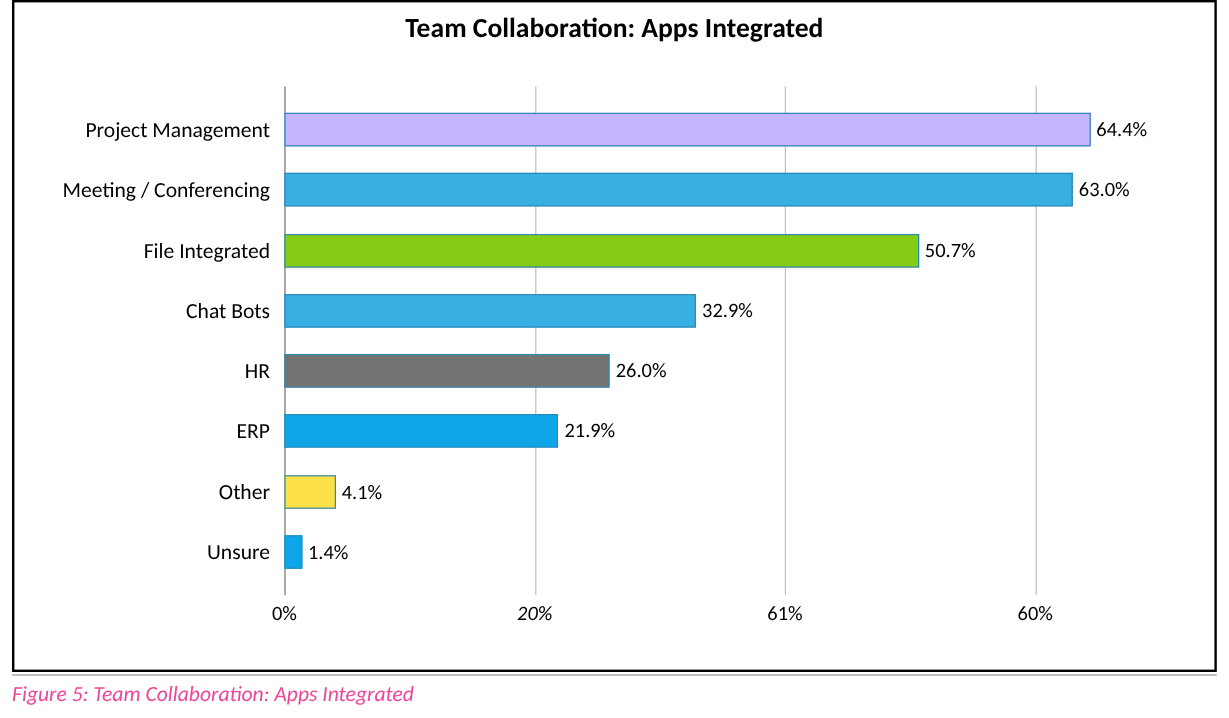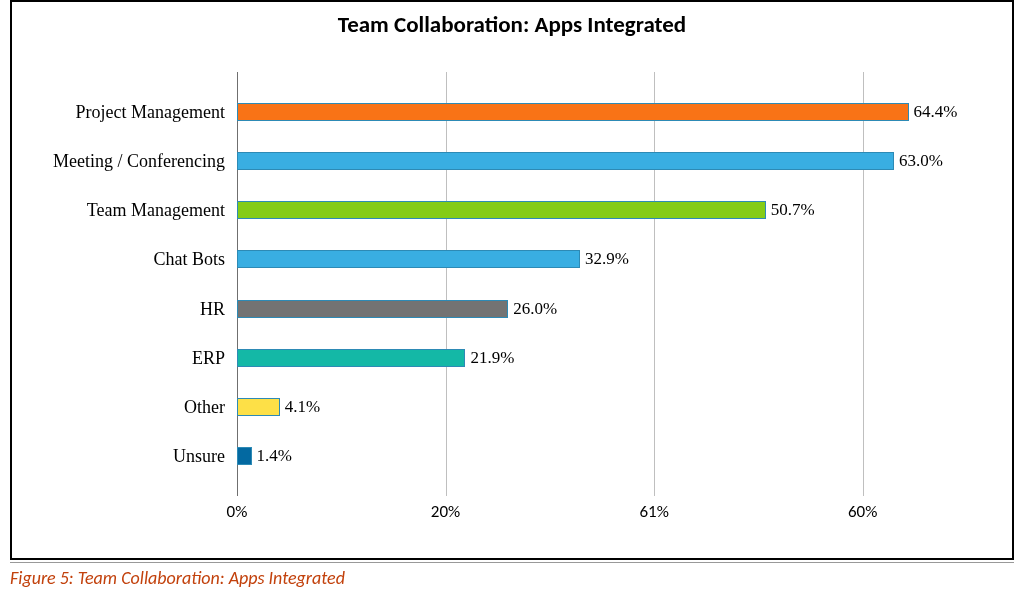--- a/index.html
+++ b/index.html
@@ -75,23 +75,22 @@
     left: 0;
     top: 0;
     right: 0;
     bottom: 26px;
     display: flex;
     flex-direction: column;
     justify-content: space-evenly;
   }
   .bar-row {
     position: relative;
-    height: 18px;
+    height: 28px;
     width: 100%;
-    font-family: Liberation Serif, serif;
   }
   .bar {
     position: absolute;
     left: 0;
     top: 0;
     height: 100%;
     background: #39aee2;
     border: 1px solid #2d8ab5;
     box-sizing: border-box;
   }
@@ -115,21 +114,21 @@
     white-space: nowrap;
   }
   .caption-row {
     padding-top: 4px;
     border-top: 1px solid #999;
     margin-top: 2px;
   }
   .caption {
     font-style: italic;
     font-size: 18px;
-    color: #c2410c;
+    color: #ec4899;
   }
 </style>
 </head>
 <body>
 
 <div class="figure-wrap">
   <div class="chart-box">
     <div class="chart-title">Team Collaboration: Apps Integrated</div>
 
     <div class="plot">
@@ -138,69 +137,69 @@
 
       <div class="gridline" style="left: 28.5714%;"></div>
           <div class="gridline" style="left: 57.1429%;"></div>
           <div class="gridline" style="left: 85.7143%;"></div>
         </div>
 
       <div class="bars">
 
       <div class="bar-row">
             <div class="y-label">Project Management</div>
-            <div class="bar" style="width: 92%; background: #f97316;">
+            <div class="bar" style="width: 92%; background: #c4b5fd;">
               <div class="bar-label">64.4%</div>
             </div>
           </div>
           <div class="bar-row">
             <div class="y-label">Meeting / Conferencing</div>
             <div class="bar" style="width: 90%; background: rgb(57, 174, 226);">
               <div class="bar-label">63.0%</div>
             </div>
           </div>
           <div class="bar-row">
-            <div class="y-label">Team Management</div>
+            <div class="y-label">File Integrated</div>
             <div class="bar" style="width: 72.4286%; background: #84cc16;">
               <div class="bar-label">50.7%</div>
             </div>
           </div>
           <div class="bar-row">
             <div class="y-label">Chat Bots</div>
             <div class="bar" style="width: 47%; background: rgb(57, 174, 226);">
               <div class="bar-label">32.9%</div>
             </div>
           </div>
           <div class="bar-row">
             <div class="y-label">HR</div>
             <div class="bar" style="width: 37.1429%; background: #737373;">
               <div class="bar-label">26.0%</div>
             </div>
           </div>
           <div class="bar-row">
             <div class="y-label">ERP</div>
-            <div class="bar" style="width: 31.2857%; background: #14b8a6;">
+            <div class="bar" style="width: 31.2857%; background: #0ea5e9;">
               <div class="bar-label">21.9%</div>
             </div>
           </div>
           <div class="bar-row">
             <div class="y-label">Other</div>
             <div class="bar" style="width: 5.85714%; background: #fde047;">
               <div class="bar-label">4.1%</div>
             </div>
           </div>
           <div class="bar-row">
             <div class="y-label">Unsure</div>
-            <div class="bar" style="width: 2%; background: #0369a1;">
+            <div class="bar" style="width: 2%; background: #0ea5e9;">
               <div class="bar-label">1.4%</div>
             </div>
           </div>
         </div>
     <div class="x-tick-label" style="left: 0%;">0%</div>
-        <div class="x-tick-label" style="left: 28.5714%;">20%</div>
+        <div class="x-tick-label" style="left: 28.5714%; font-style: italic;">20%</div>
         <div class="x-tick-label" style="left: 57.1429%;">61%</div>
         <div class="x-tick-label" style="left: 85.7143%; text-align: right;">60%</div>
       </div>
   </div>
 
   <div class="caption-row">
     <span class="caption">Figure 5: Team Collaboration: Apps Integrated</span>
   </div>
 </div>
 

